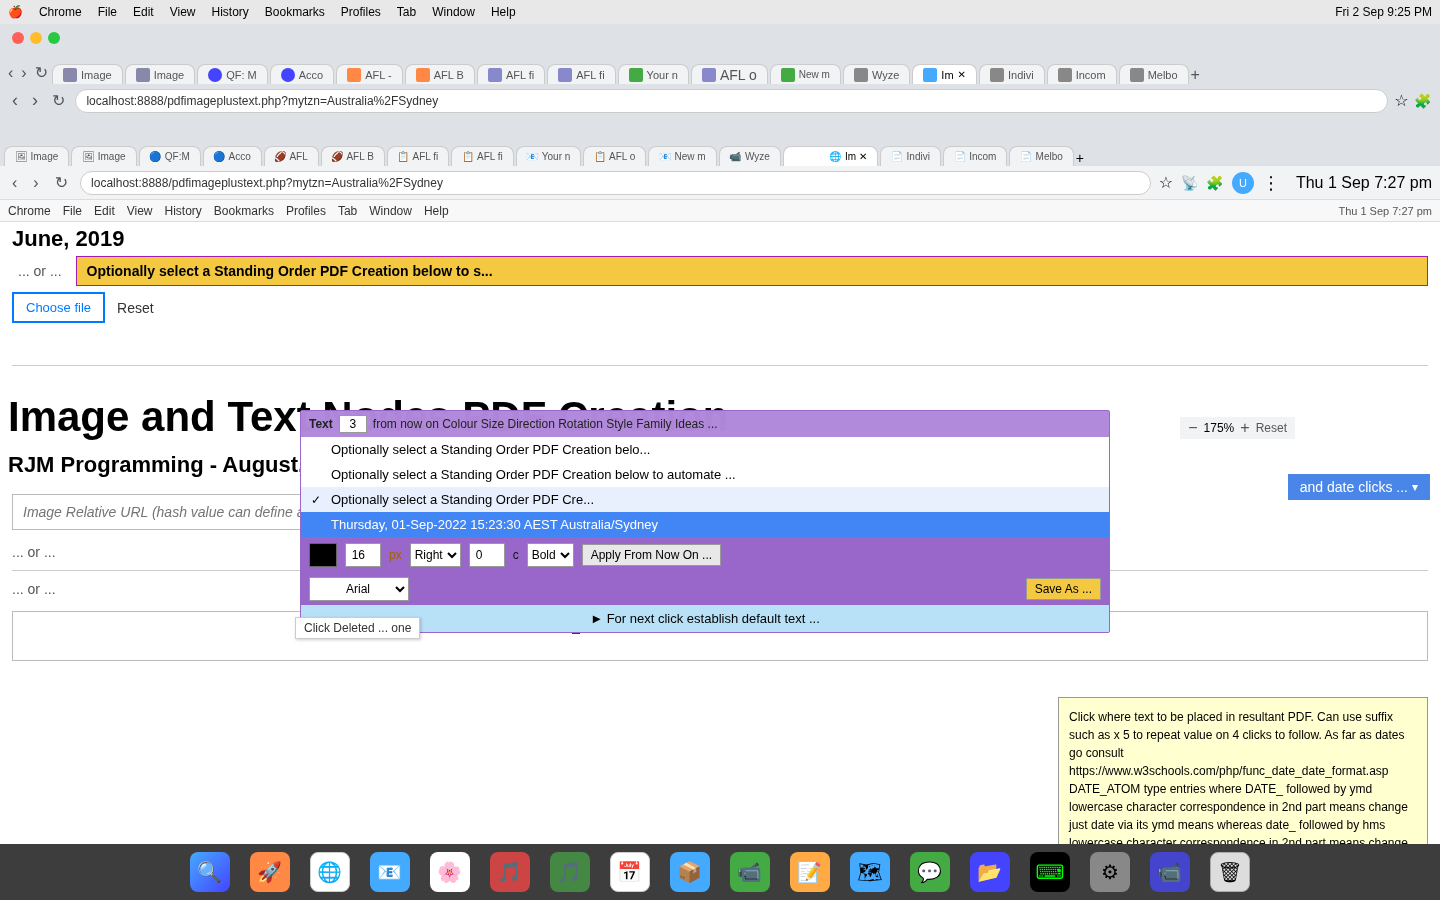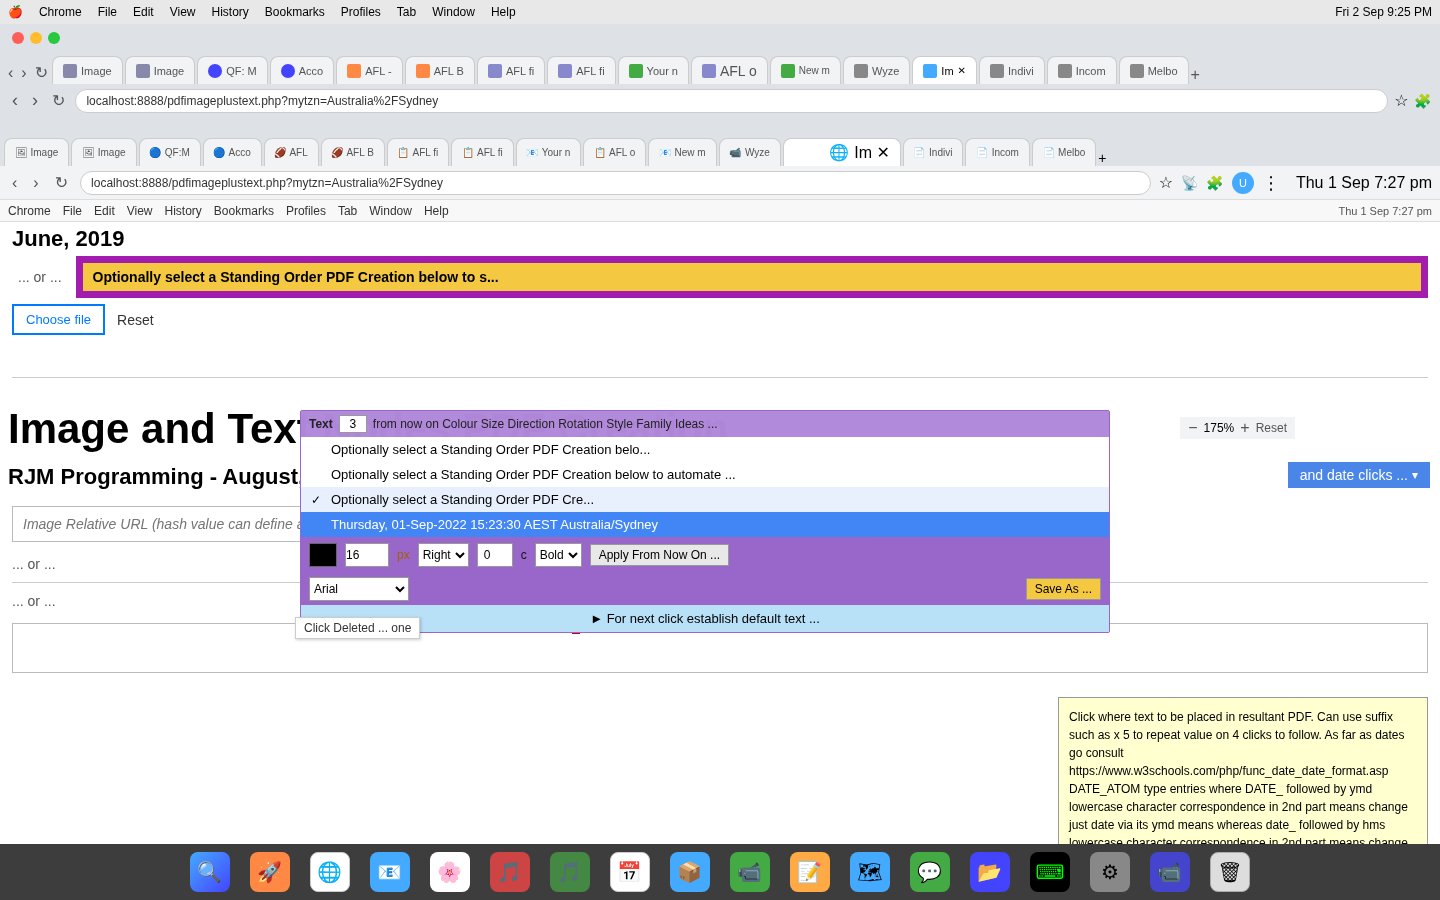--- a/index.html
+++ b/index.html
@@ -41,21 +41,21 @@
       bottom: 0;
       display: flex;
       flex-direction: column;
       background: #fff;
     }
     .tl { width: 12px; height: 12px; border-radius: 50%; }
     .tl-red { background: #ff5f57; }
     .tl-yellow { background: #ffbd2e; }
     .tl-green { background: #28c840; }
     .tab-item {
-      height: 28px;
+      height: 20px;
       background: #f1f3f4;
       border-radius: 8px 8px 0 0;
       padding: 0 10px;
       display: flex;
       align-items: center;
       font-size: 11px;
       color: #555;
       max-width: 120px;
       overflow: hidden;
       white-space: nowrap;
@@ -163,25 +163,25 @@
       align-items: center;
       gap: 8px;
     }
     .color-box {
       width: 28px;
       height: 24px;
       background: #000;
       border: 1px solid #666;
     }
     .num-input {
-      width: 44px;
+      width: 36px;
       height: 24px;
       border: 1px solid #999;
       font-size: 12px;
-      text-align: left;
+      text-align: right;
     }
     .px-label { font-size: 12px; color: #a16207; }
     .select-sm {
       height: 24px;
       font-size: 12px;
       border: 1px solid #999;
       background: #fff;
     }
     .num-input-sm {
       width: 36px;
@@ -222,21 +222,21 @@
       padding: 6px 12px;
       font-size: 13px;
       color: #000;
       text-align: center;
       cursor: pointer;
     }
 
     
     .date-clicks-badge {
       position: absolute;
-      top: 240px;
+      top: 252px;
       right: 10px;
       background: #4a86e8;
       color: #fff;
       padding: 5px 12px;
       font-size: 14px;
       display: flex;
       align-items: center;
       gap: 4px;
       z-index: 400;
     }
@@ -518,21 +518,21 @@
     <div class="tab-item" style="font-size:10px;">🔵 QF:M</div>
     <div class="tab-item" style="font-size:10px;">🔵 Acco</div>
     <div class="tab-item" style="font-size:10px;">🏈 AFL</div>
     <div class="tab-item" style="font-size:10px;">🏈 AFL B</div>
     <div class="tab-item" style="font-size:10px;">📋 AFL fi</div>
     <div class="tab-item" style="font-size:10px;">📋 AFL fi</div>
     <div class="tab-item" style="font-size:10px;">📧 Your n</div>
     <div class="tab-item" style="font-size:10px;">📋 AFL o</div>
     <div class="tab-item" style="font-size:10px;">📧 New m</div>
     <div class="tab-item" style="font-size:10px;">📹 Wyze</div>
-    <div class="tab-item active" style="font-size:16px;padding-left:46px;">🌐 Im ✕</div>
+    <div class="tab-item active" style="font-size:10px;padding-left:46px;">🌐 Im ✕</div>
     <div class="tab-item" style="font-size:10px;">📄 Indivi</div>
     <div class="tab-item" style="font-size:10px;">📄 Incom</div>
     <div class="tab-item" style="font-size:10px;margin-top:32px;">📄 Melbo</div>
     <button style="background:none;border:none;font-size:14px;cursor:pointer;">+</button>
   </div>
 
   <div class="chrome-fg-addr">
     <button class="nav-btn">‹</button>
     <button class="nav-btn">›</button>
     <button class="nav-btn">↻</button>
@@ -570,21 +570,21 @@
       <button class="zoom-btn">+</button>
       <button class="reset-btn">Reset</button>
     </div>
 
     <div style="padding:4px 12px 0 12px;">
       <div class="june-text">June, 2019</div>
     </div>
 
     <div style="display:flex; align-items:center; padding:4px 12px; gap:8px;">
       <span class="or-text-sm">... or ...</span>
-      <div style="flex:1; background:#f5c842; padding:6px 10px; font-size:14px; font-weight:bold; cursor:pointer; border:7px solid #a21caf;">
+      <div style="flex:1; background:#f5c842; padding:6px 10px; font-size:14px; font-weight:bold; cursor:pointer; border:1px solid #a21caf;">
         <span>Optionally select a Standing Order PDF Creation below to s...</span>
       </div>
     </div>
 
     <div style="display:flex; align-items:center; padding:2px 12px; gap:12px;">
       <button class="choose-file-btn">Choose file</button>
       <span style="font-size:14px; color:#333;">Reset</span>
     </div>
 
     <div class="date-clicks-badge">
@@ -628,21 +628,21 @@
         </select>
         <input type="number" value="0" class="num-input-sm" style="">
         <span class="c-label">c</span>
         <select class="select-sm">
           <option>Bold</option>
         </select>
         <button class="apply-btn">Apply From Now On ...</button>
       </div>
 
       <div class="btn-row">
-        <select class="select-sm" style="width:100px;">
+        <select class="select-sm" style="width:100px;padding-left:32px;">
           <option>Arial</option>
         </select>
         <button class="save-as-btn">Save As ...</button>
       </div>
 
       <div class="for-next-click">
         <span>► For next click establish default text ...</span>
       </div>
     </div>
 

